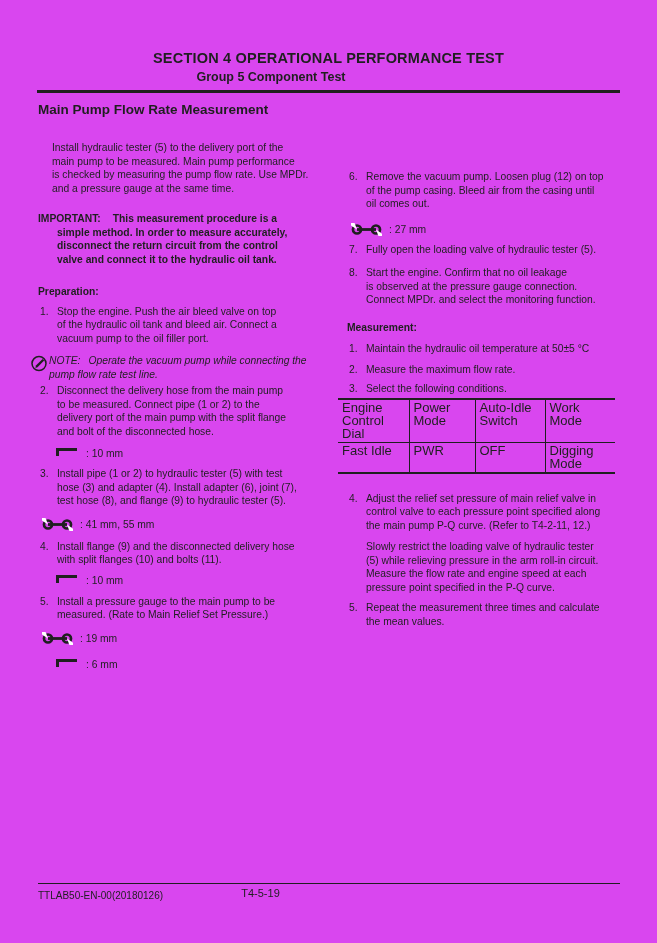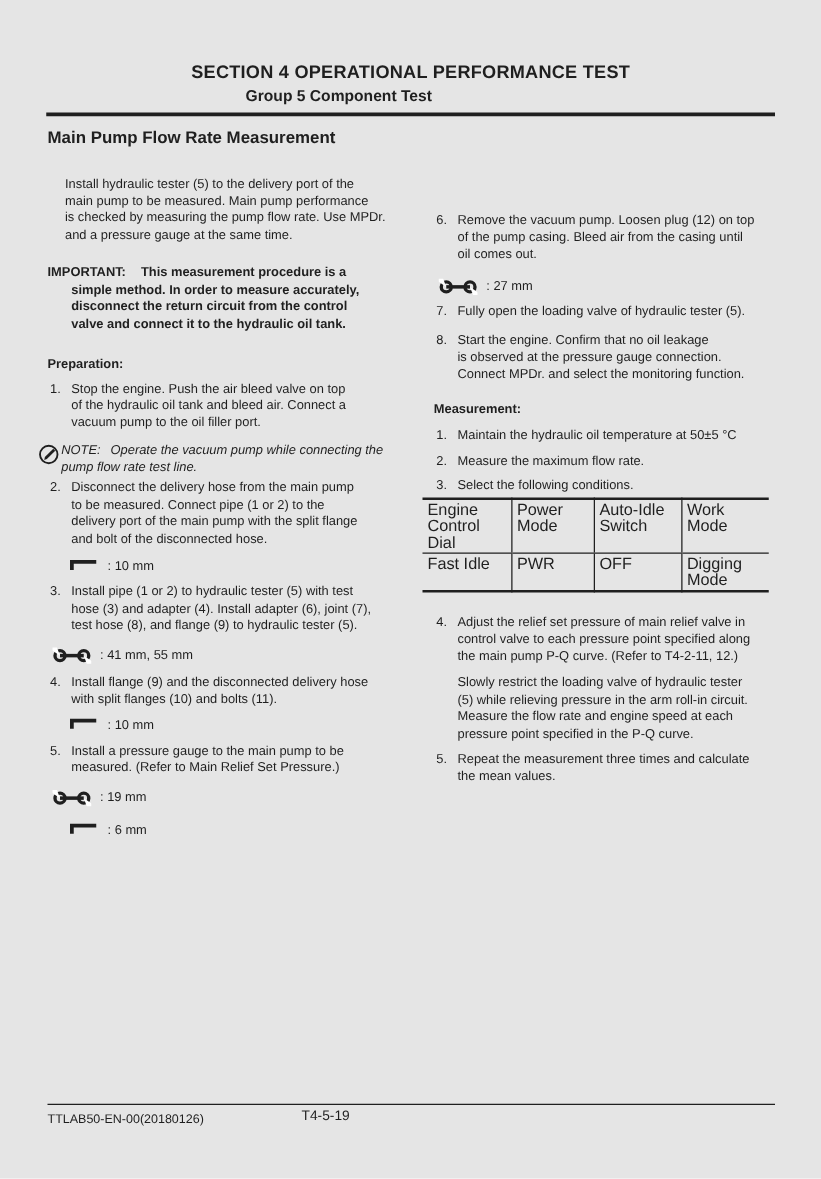--- a/index.html
+++ b/index.html
@@ -1,18 +1,18 @@
 <!DOCTYPE html>
 <html><head>
 <meta charset="utf-8">
 <style>
   * { margin:0; padding:0; box-sizing:border-box; }
   html,body { background:#ffffff; }
   body { width:657px; height:943px; position:relative; font-family:"Liberation Sans", sans-serif; color:#1f1f1f; }
-  .page { position:relative; width:657px; height:943px; background:#e5e5e5; overflow:hidden; }
+  .page { position:relative; width:657px; height:943px; background:#d946ef; overflow:hidden; }
 
   
   .section-title { position:absolute; top:50px; left:0; width:657px; text-align:center;
                    font-size:14.5px; font-weight:bold; letter-spacing:.2px; }
   .group-title   { position:absolute; top:70px; left:0; width:542px; text-align:center;
                    font-size:12.5px; font-weight:bold; }
   .double-rule   { position:absolute; top:90px; left:37px; width:583px; height:2px;
                    border-top:2.2px solid #1f1f1f; border-bottom:1.3px solid #1f1f1f; }
   .article-title { position:absolute; top:102px; left:38px; font-size:13.5px; font-weight:bold; }
 
@@ -147,21 +147,21 @@
     <div class="tool tool-hex" style="margin-top:7px">
         <svg width="24" height="10" viewBox="0 0 24 10">
           <path class="ink" d="M1 1 h21 v3 H4 v5 H1 Z"></path>
         </svg>
         <span>: 10 mm</span>
       </div>
 
     <div class="step" style="margin-top:7px">
         <span class="num">5.</span>
         <span class="txt">Install a pressure gauge to the main pump to be
-measured. (Refer to Main Relief Set Pressure.)</span>
+measured. (Rate to Main Relief Set Pressure.)</span>
       </div>
 
     <div class="tool tool-wrench" style="margin-top:10px">
         <svg width="31" height="13" viewBox="0 0 31 13">
           <circle cx="6" cy="6.5" r="4" fill="none" stroke="#1f1f1f" stroke-width="2.7"></circle>
           <polygon points="6,6.5 -2,1 2.5,-2.8" fill="#fff"></polygon>
           <circle cx="25" cy="6.5" r="4" fill="none" stroke="#1f1f1f" stroke-width="2.7"></circle>
           <polygon points="25,6.5 33,12 28.5,15.8" fill="#fff"></polygon>
           <rect class="ink" x="6" y="5.1" width="19" height="2.8"></rect>
         </svg>

